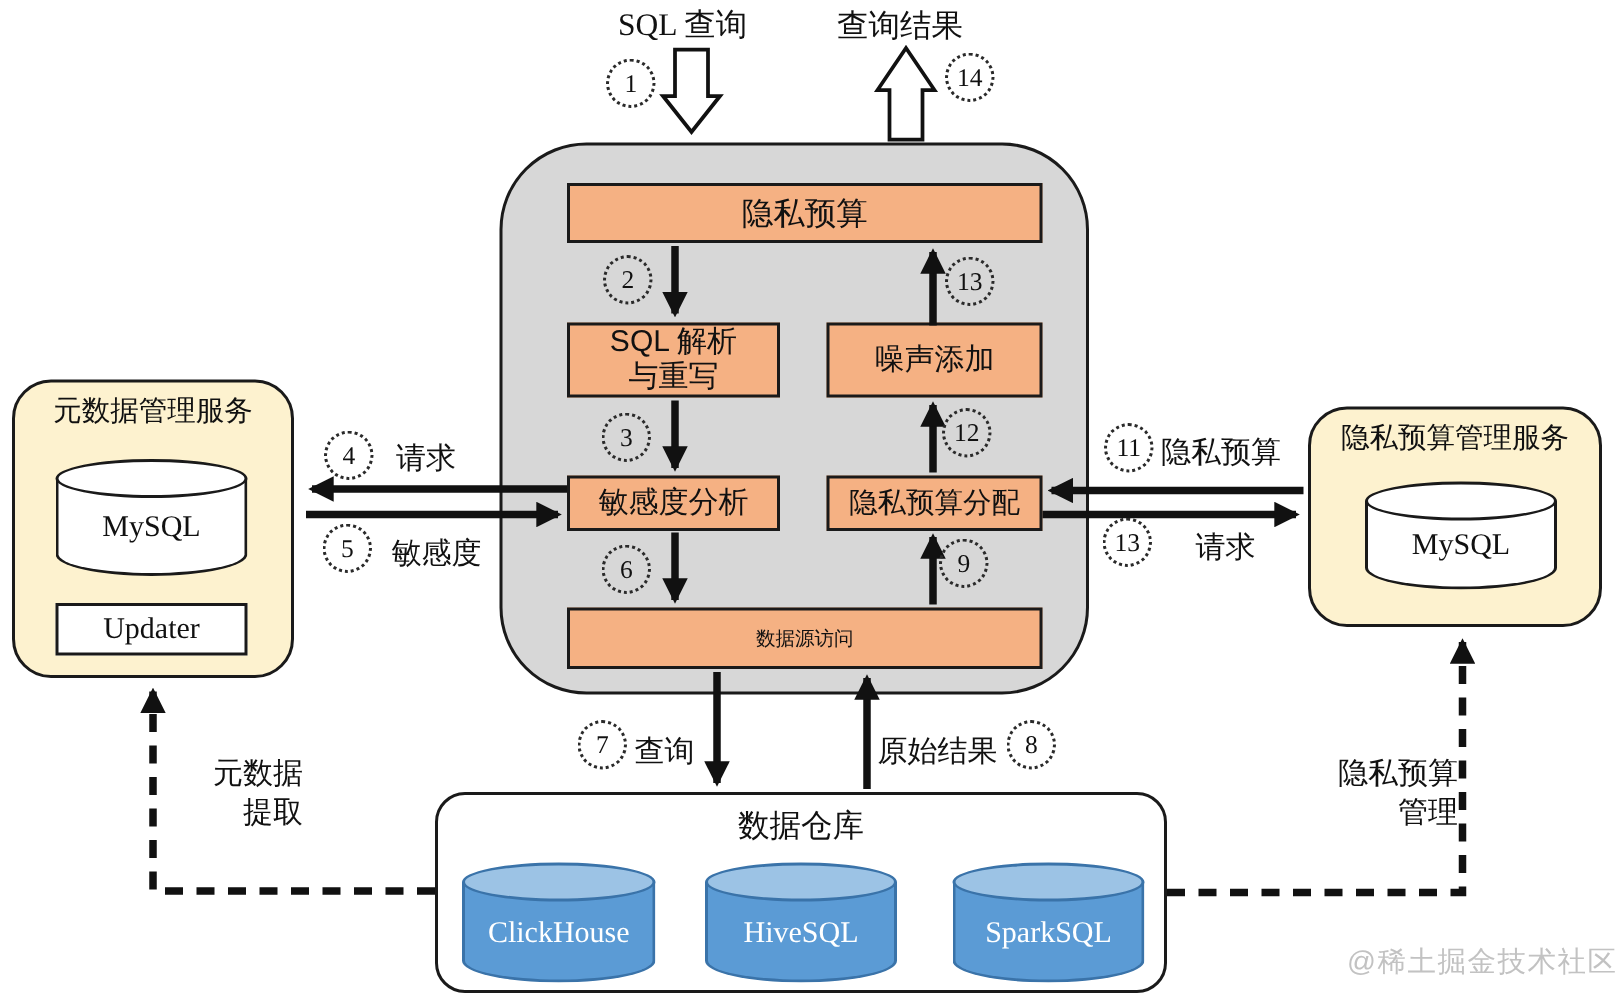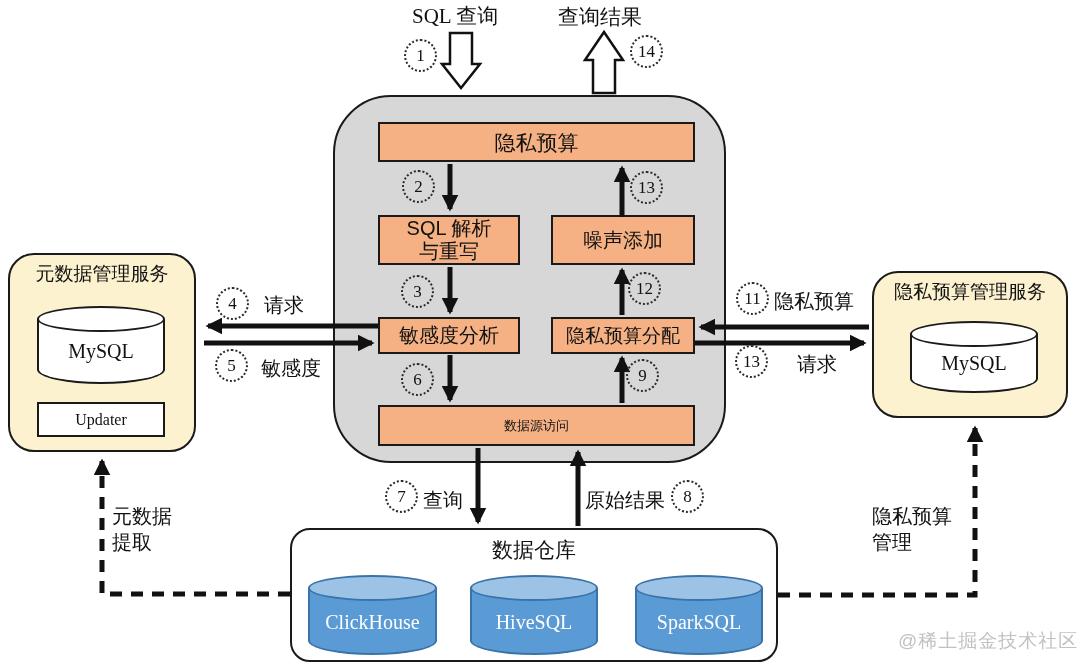--- a/index.html
+++ b/index.html
@@ -37,30 +37,30 @@
   .cyl-body{position:absolute;left:0;right:0;top:13px;bottom:0;background:#fff;
     border:2px solid #1a1a1a;border-top:none;border-radius:0 0 55% 55% / 0 0 16px 16px;
     box-sizing:border-box;z-index:1;}
   .cyl-label{position:absolute;left:0;right:0;text-align:center;z-index:3;font-size:20px;}
   .blue .cyl-top{background:#9cc3e5;border-color:#3a73a9;}
   .blue .cyl-body{background:#5b9bd5;border-color:#3a73a9;}
   .blue .cyl-label{color:#fff;}
   
   .inner-box{
     background:#fff;border:2px solid #1a1a1a;box-sizing:border-box;
-    display:flex;align-items:center;justify-content:center;font-size:16px;
+    display:flex;align-items:center;justify-content:center;font-size:20px;
   }
   
   .step{
     width:33px;height:33px;border:2px dotted #2a2a2a;border-radius:50%;
     box-sizing:border-box;display:flex;align-items:center;justify-content:center;
     font-size:17px;font-family:"Liberation Serif",serif;background:transparent;z-index:6;
   }
   .lbl{font-size:20px;white-space:nowrap;z-index:6;}
-  .lbl2{font-size:20px;text-align:left;line-height:26px;z-index:6;}
+  .lbl2{font-size:20px;text-align:right;line-height:26px;z-index:6;}
   .watermark{font-size:19px;color:#c2c2c2;letter-spacing:1px;z-index:6;}
   svg.overlay{position:absolute;left:0;top:0;z-index:5;pointer-events:none;}
 </style>
 </head>
 <body>
 
 <div class="stage">
 
   <div class="abs engine"></div>
 

